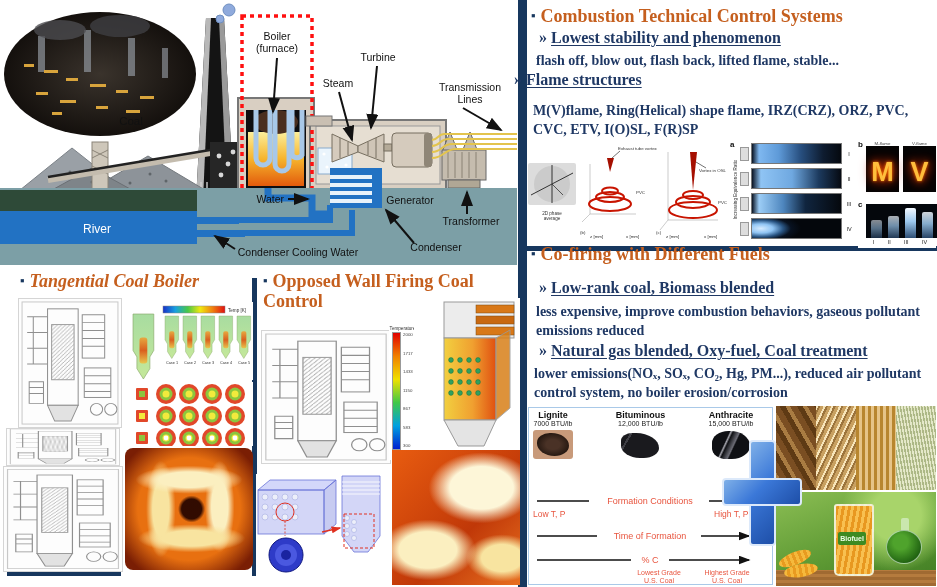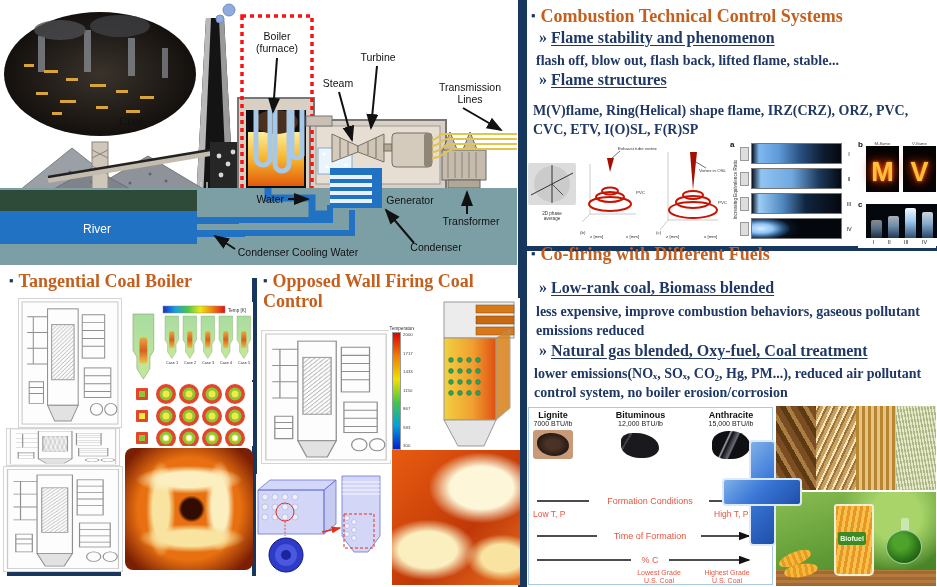--- a/index.html
+++ b/index.html
@@ -19,30 +19,30 @@
   .sec-title{font-weight:bold;font-size:18px;color:#C55F1E;white-space:nowrap;}
   .sec-title .sq{color:#17375E;font-size:13px;vertical-align:2px;margin-right:5px;}
   .wrap-title{white-space:normal;line-height:20px;}
   .nav-h{font-weight:bold;font-size:16px;color:#1F3864;white-space:nowrap;}
   .nav-h u{text-underline-offset:2px;}
   .nav-b{font-weight:bold;font-size:14px;color:#1F3864;line-height:18.5px;}
 
   #comb-title{left:531px;top:6px;}
   #comb-h1{left:539px;top:29px;}
   #comb-b1{left:536px;top:52px;width:400px;}
-  #comb-h2{left:539px;top:71px;}
+  #comb-h2{left:514px;top:71px;}
   #comb-b2{left:533px;top:102px;width:402px;}
 
   #cof-title{left:531px;top:244px;}
   #cof-h1{left:539px;top:279px;}
   #cof-b1{left:536px;top:303px;width:400px;}
   #cof-h2{left:539px;top:342px;}
   #cof-b2{left:534px;top:365px;width:402px;}
 
-  #tang-title{left:9px;top:271px;}
+  #tang-title{left:20px;top:271px;font-style:italic;}
   #opp-title{left:263px;top:271px;width:256px;}
 
   
   #phase-fig{left:527px;top:162px;width:50px;height:60px;}
   #phase-cap{width:36px;margin:1px auto 0;font-family:"Liberation Sans",sans-serif;
              font-size:4.6px;line-height:5.2px;text-align:center;color:#333;}
   #vortex-fig{left:578px;top:142px;}
   #panel-a{left:730px;top:141px;width:124px;height:104px;background:#fff;}
   .pa-row{display:flex;align-items:center;gap:2px;height:25px;padding-left:10px;}
   .pa-box{width:7px;height:12px;background:#ddd;border:0.5px solid #999;}
@@ -401,21 +401,21 @@
     </g>
   </svg>
 
   <div class="abs" id="vdiv-main"></div>
   <div class="abs" id="hdiv-right"></div>
   <div class="abs" id="vdiv-bottom"></div>
   <div class="abs" id="underline-left"></div>
   <div class="abs" id="underline-mid"></div>
 
   <div class="abs sec-title" id="comb-title"><span class="sq">▪</span><span>Combustion Technical Control Systems</span></div>
-  <div class="abs nav-h" id="comb-h1"><span>»</span> <u>Flame stability and phenomenon</u></div>
+  <div class="abs nav-h" id="comb-h1"><span>»</span> <u>Lowest stability and phenomenon</u></div>
   <div class="abs nav-b" id="comb-b1">flash off, blow out, flash back, lifted flame, stable...</div>
   <div class="abs nav-h" id="comb-h2"><span>»</span> <u>Flame structures</u></div>
   <div class="abs nav-b" id="comb-b2">M(V)flame, Ring(Helical) shape flame, IRZ(CRZ), ORZ, PVC, CVC, ETV, I(O)SL, F(R)SP</div>
 
   <div class="abs" id="phase-fig">
     <svg width="50" height="44" viewBox="0 0 50 44">
       <rect x="1" y="1" width="48" height="42" rx="2" fill="#DCDCDC"></rect>
       <circle cx="25" cy="22" r="18" fill="#CBCBCB"></circle>
       <line x1="25" y1="3" x2="25" y2="41" stroke="#333" stroke-width="1"></line>
       <line x1="4" y1="33" x2="46" y2="11" stroke="#333" stroke-width="1"></line>

